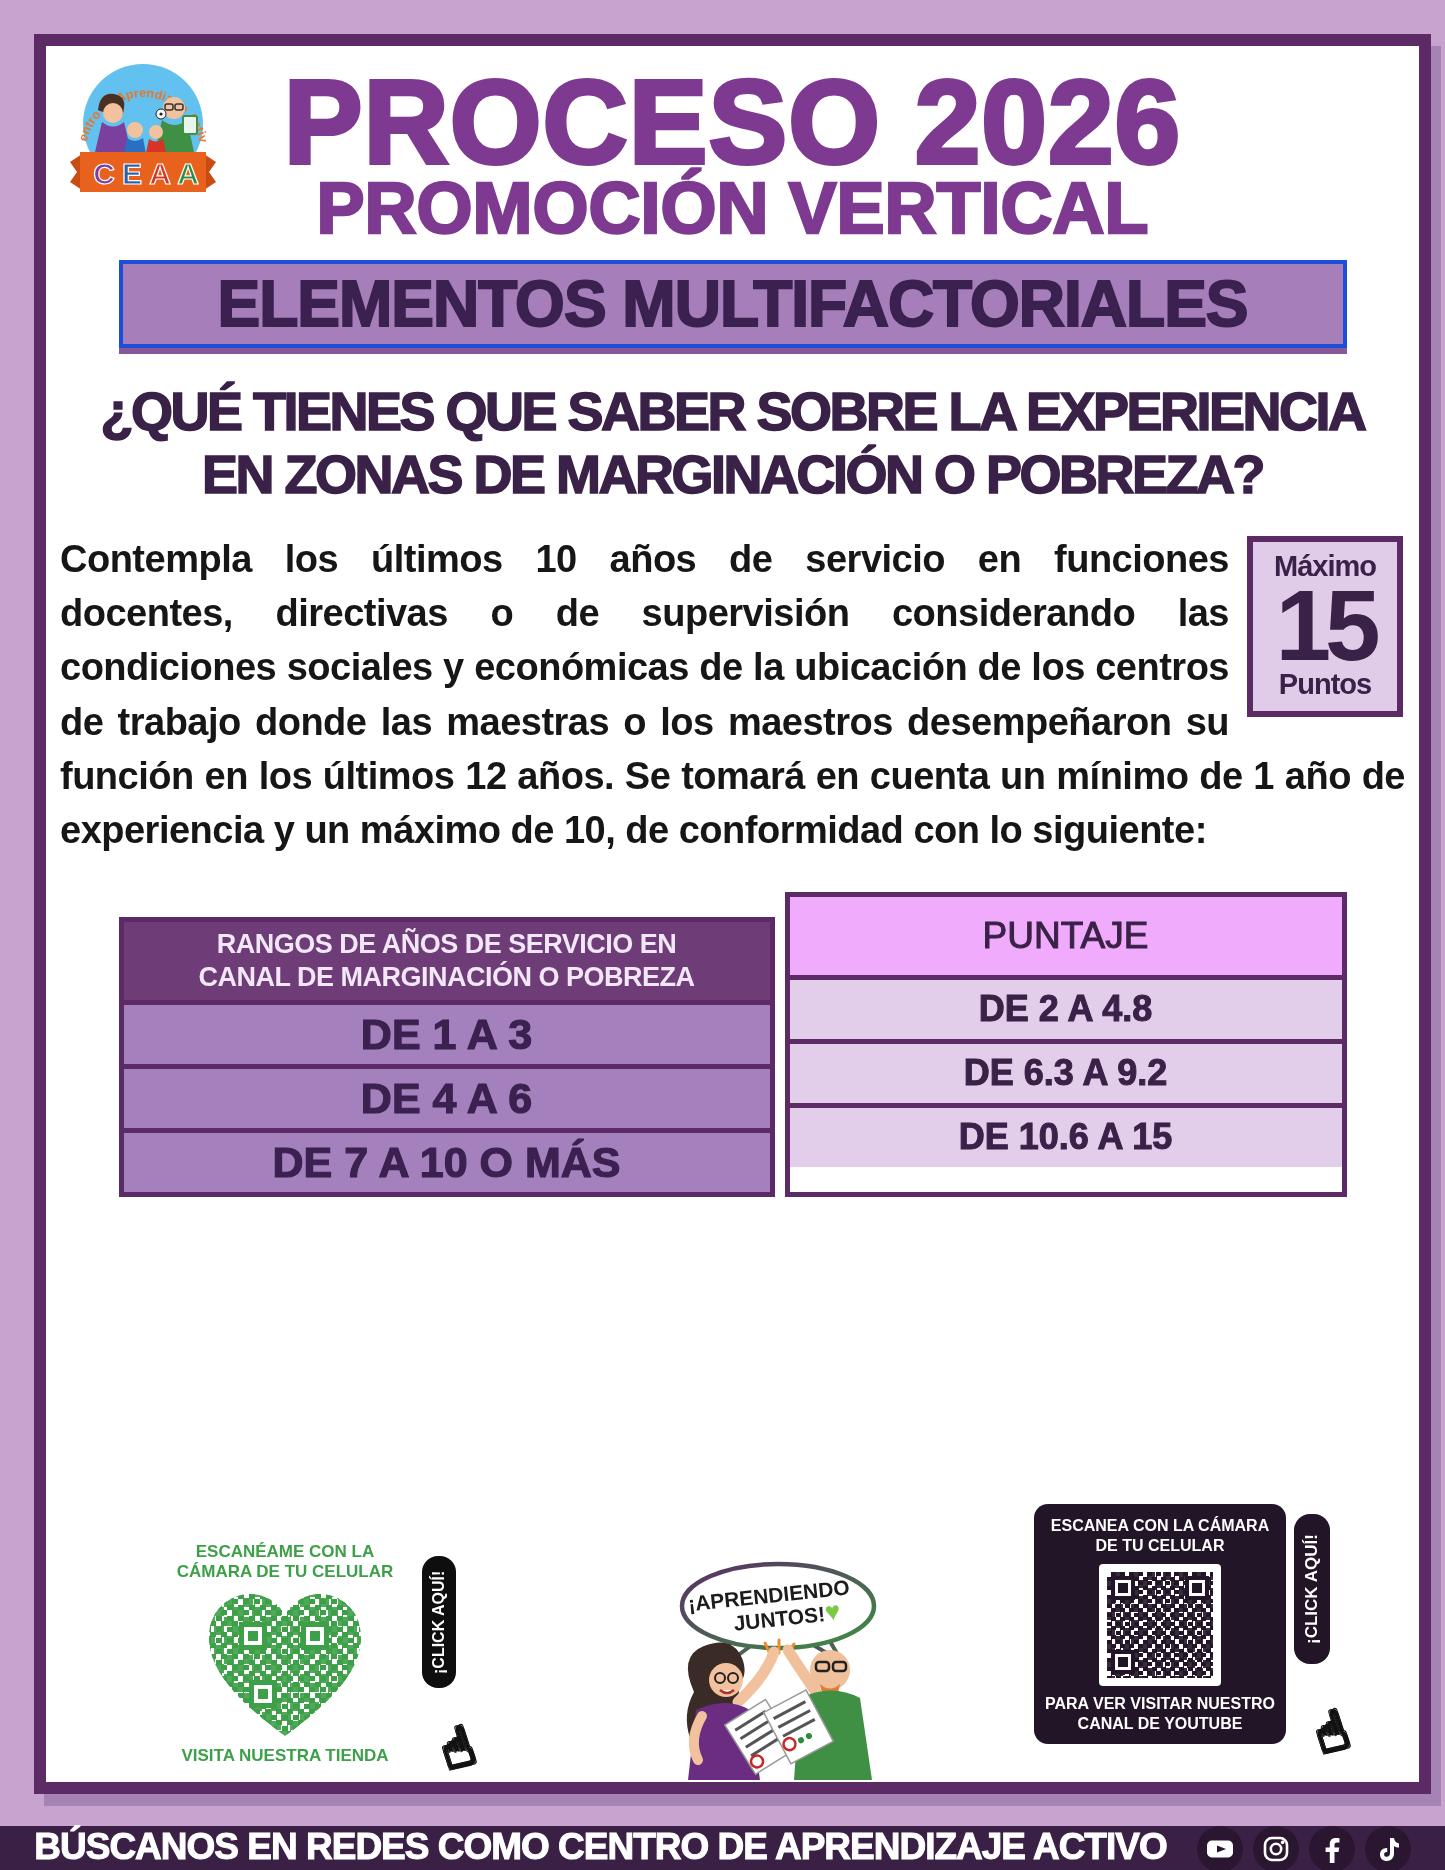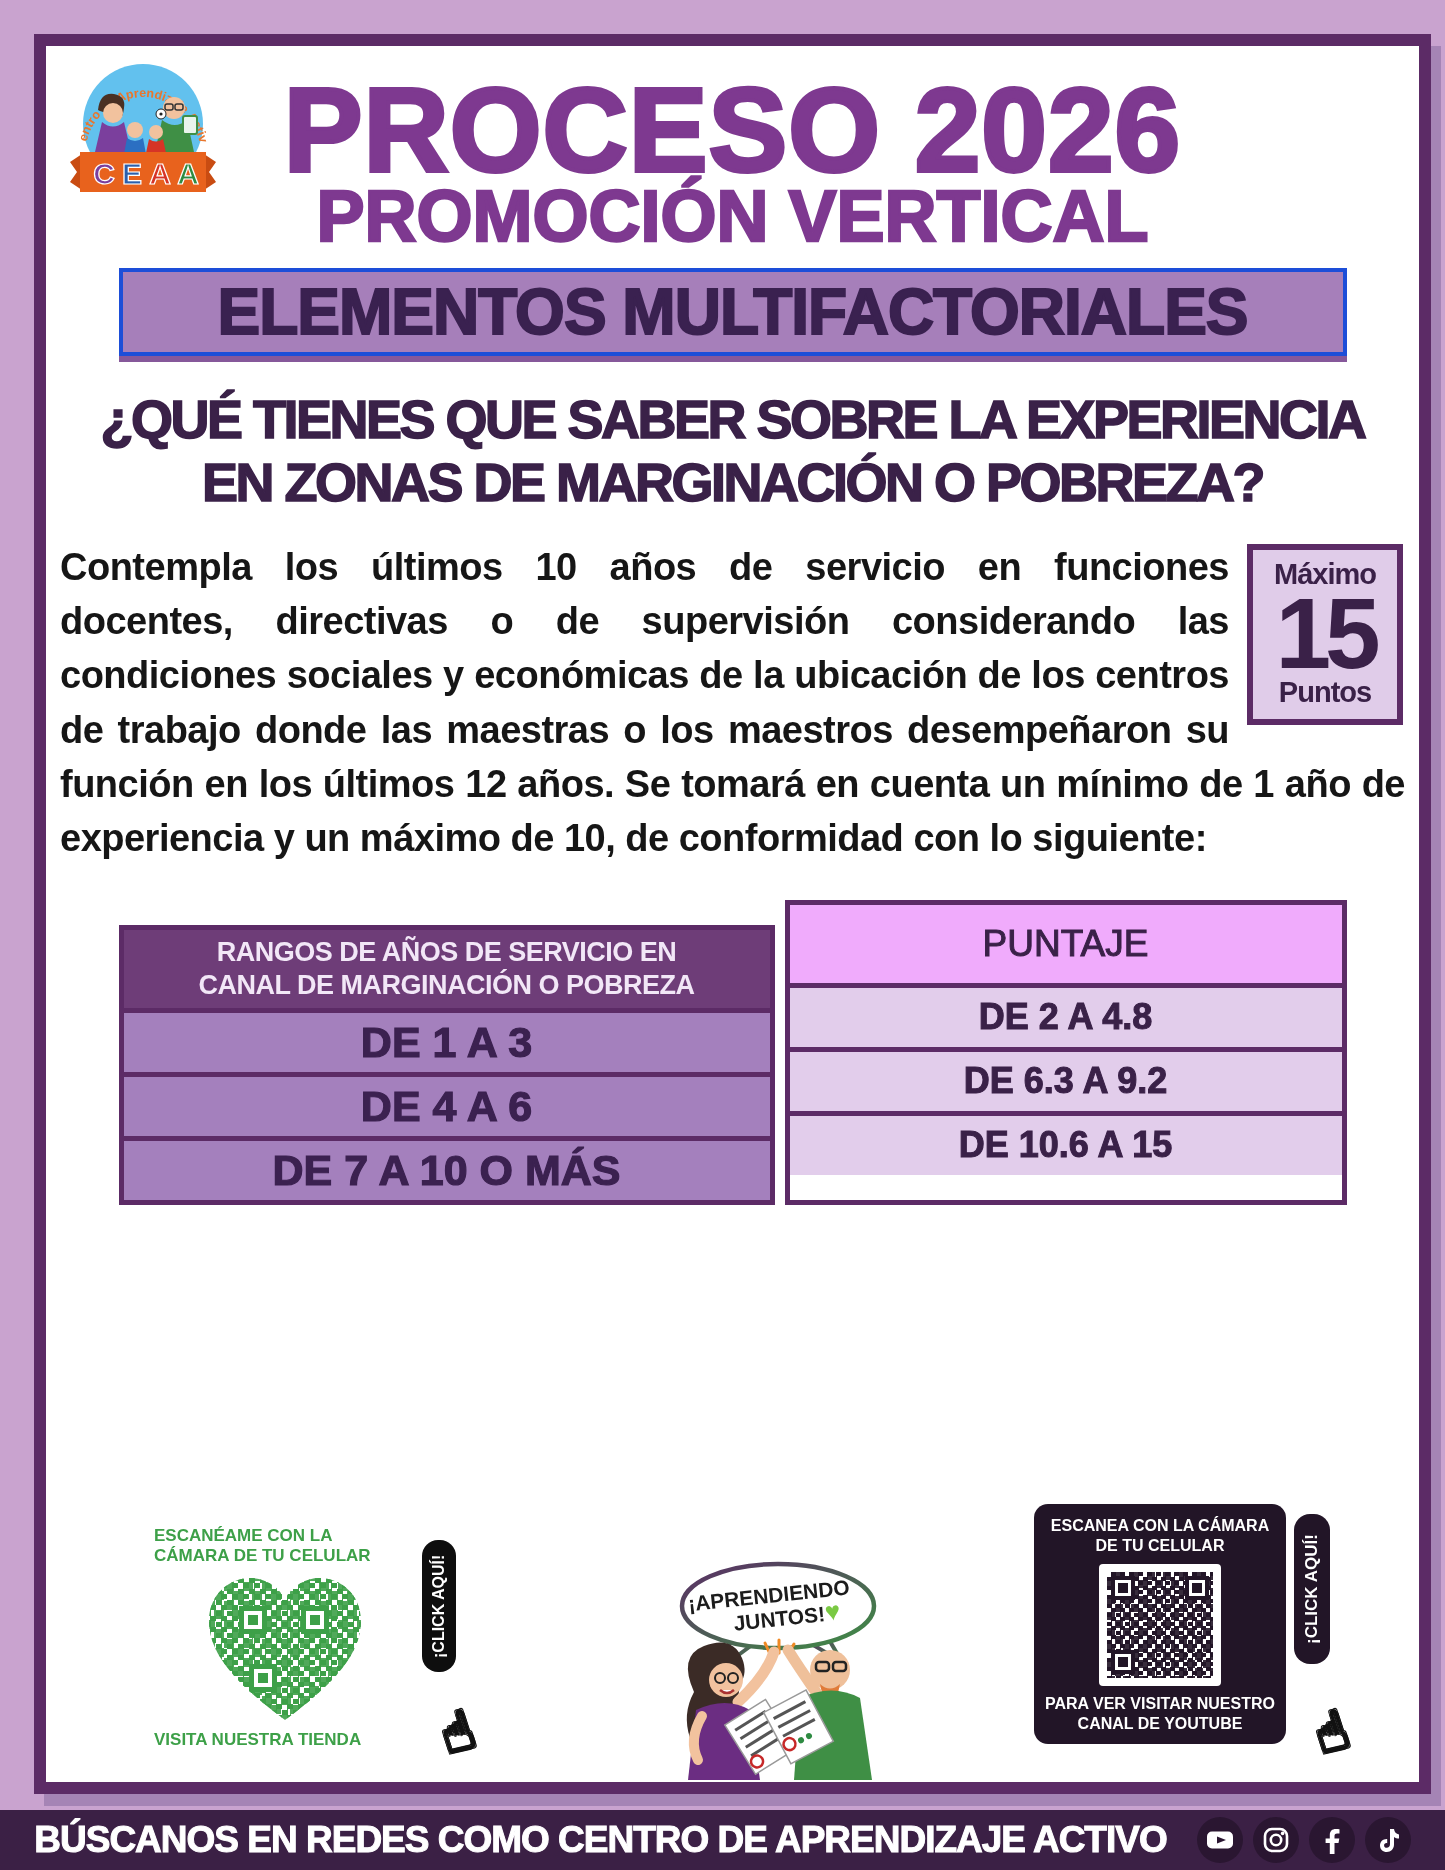--- a/index.html
+++ b/index.html
@@ -11,21 +11,21 @@
   .card {
     position:absolute; left:34px; top:34px; width:1397px; height:1760px;
     background:#fff; border:12px solid #5c2b66;
     box-shadow: 10px 12px 0 #a584b5;
   }
 
   
   .logo { position:absolute; left:22px; top:4px; width:150px; height:162px; }
 
   .title {
-    margin-top:24px; text-align:center;
+    margin-top:16px; text-align:center;
     font-size:118px; font-weight:bold; line-height:1.02;
     color:#7e3990; -webkit-text-stroke:4px #7e3990; letter-spacing:1px;
   }
   .subtitle {
     margin-top:-10px; text-align:center;
     font-size:72px; font-weight:bold; line-height:1.0;
     color:#7e3990; -webkit-text-stroke:2.5px #7e3990; letter-spacing:0;
   }
   .banner {
     width:1228px; height:88px; margin:16px auto 0;
@@ -66,21 +66,21 @@
   .cell:first-child { border-top:none; height:78px; }
   .head-left { background:#6e3d78; }
   .head-left span { color:#f2e7f7; font-size:27px; font-weight:bold; line-height:1.22; letter-spacing:-0.5px; }
   .head-right { background:#f0abfc; color:#3a2148; font-size:37px; font-weight:normal; -webkit-text-stroke:1px #3a2148; }
   .data-left  { background:#a480bd; color:#3b2150; font-size:43px; font-weight:bold; -webkit-text-stroke:1.2px #3b2150; }
   .data-right { background:#e2cdeb; color:#3a2148; font-size:36px; font-weight:bold; -webkit-text-stroke:1px #3a2148; }
 
   
   .bottom { position:absolute; left:0; bottom:8px; width:100%; height:225px; }
 
-  .g-left { position:absolute; left:108px; bottom:24px; width:262px; }
+  .g-left { position:absolute; left:108px; bottom:8px; width:262px; text-align:center; }
   .g-txt { font-size:17px; font-weight:bold; letter-spacing:0; }
   .green { color:#3da048; }
   .heart-qr {
     position:relative; width:160px; height:150px; margin:6px auto 8px;
     background:
       repeating-conic-gradient(rgba(61,160,72,.9) 0% 25%, transparent 0% 50%),
       repeating-conic-gradient(#3da048 0% 25%, #ffffff 0% 50%);
     background-size: 19px 19px, 11px 11px;
     clip-path: path('M80 148 C 28 110 4 80 4 49 C 4 22 25 6 45 6 C 60 6 73 14 80 27 C 87 14 100 6 115 6 C 135 6 156 22 156 49 C 156 80 132 110 80 148 Z');
   }
@@ -119,22 +119,22 @@
     background:
       repeating-conic-gradient(rgba(34,21,39,.9) 0% 25%, transparent 0% 50%),
       repeating-conic-gradient(#221527 0% 25%, #ffffff 0% 50%);
     background-size: 16px 16px, 9px 9px;
   }
   .qr-inner .finder { width:24px; height:24px; border-width:4px; }
   .qr-inner .finder::after { inset:3px; }
 
   
   .footer {
-    position:absolute; left:0; bottom:0; width:100%; height:60px;
-    background:#3b2045; display:flex; align-items:center; justify-content:center; gap:30px;
+    position:absolute; left:0; bottom:0; width:100%; height:44px;
+    background:#3b2045; display:flex; align-items:flex-start; justify-content:center; gap:30px;
   }
   .footer-text { color:#fff; font-size:37px; font-weight:bold; letter-spacing:-1px; -webkit-text-stroke:1px #fff; }
   .soc { display:flex; gap:10px; }
 </style>
 </head>
 <body>
 
 <div class="page">
   <div class="card">
 

